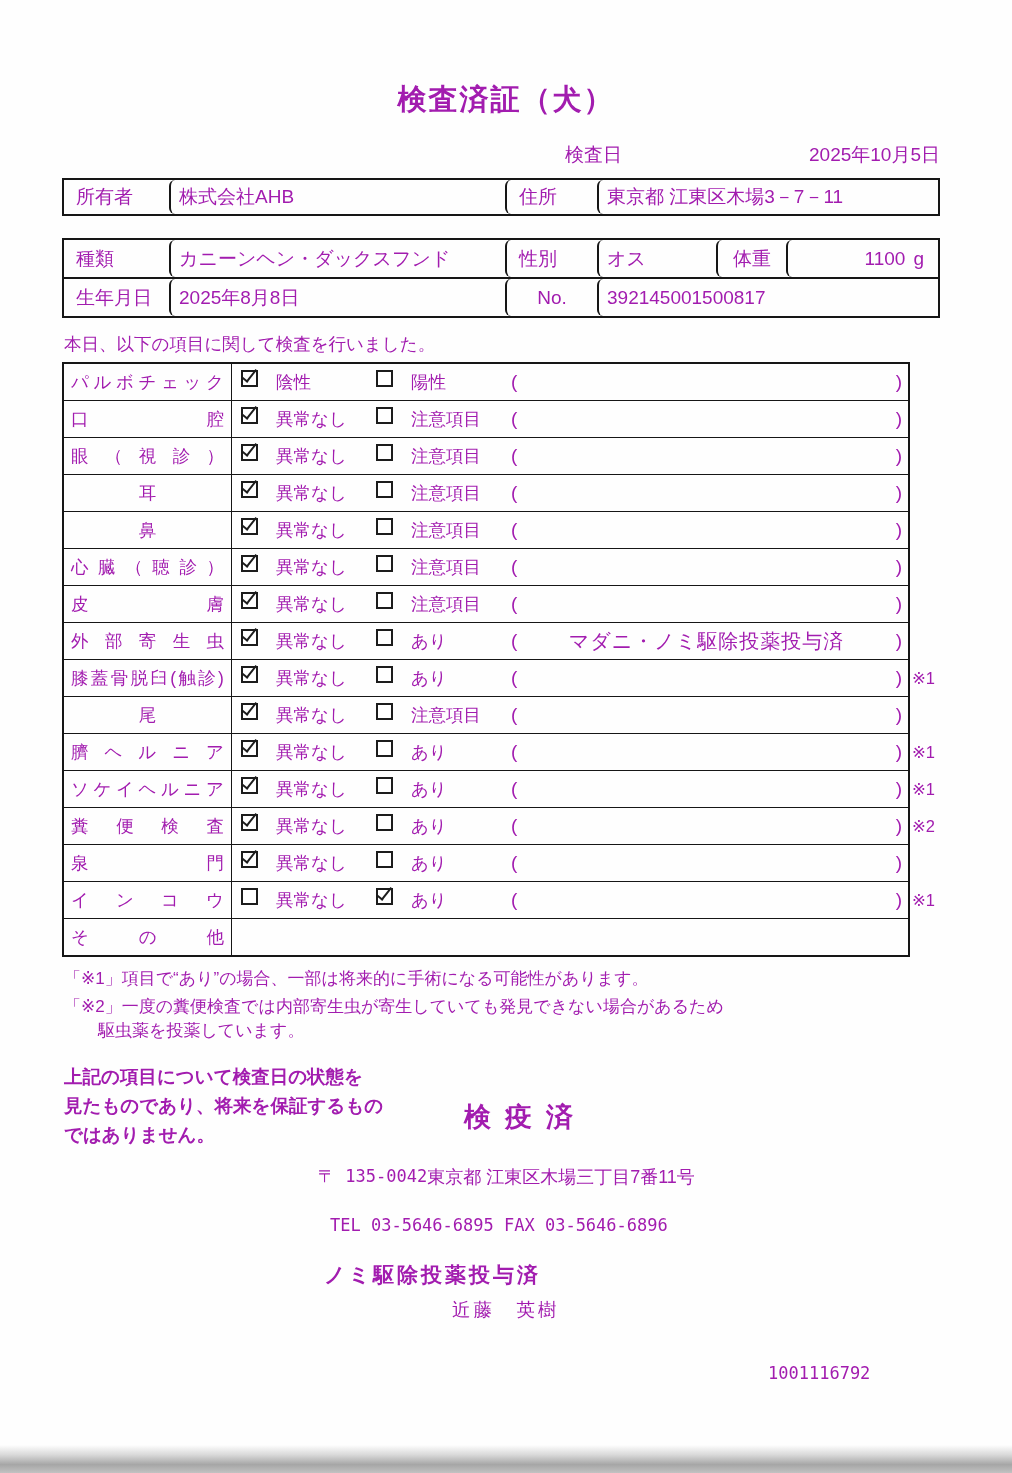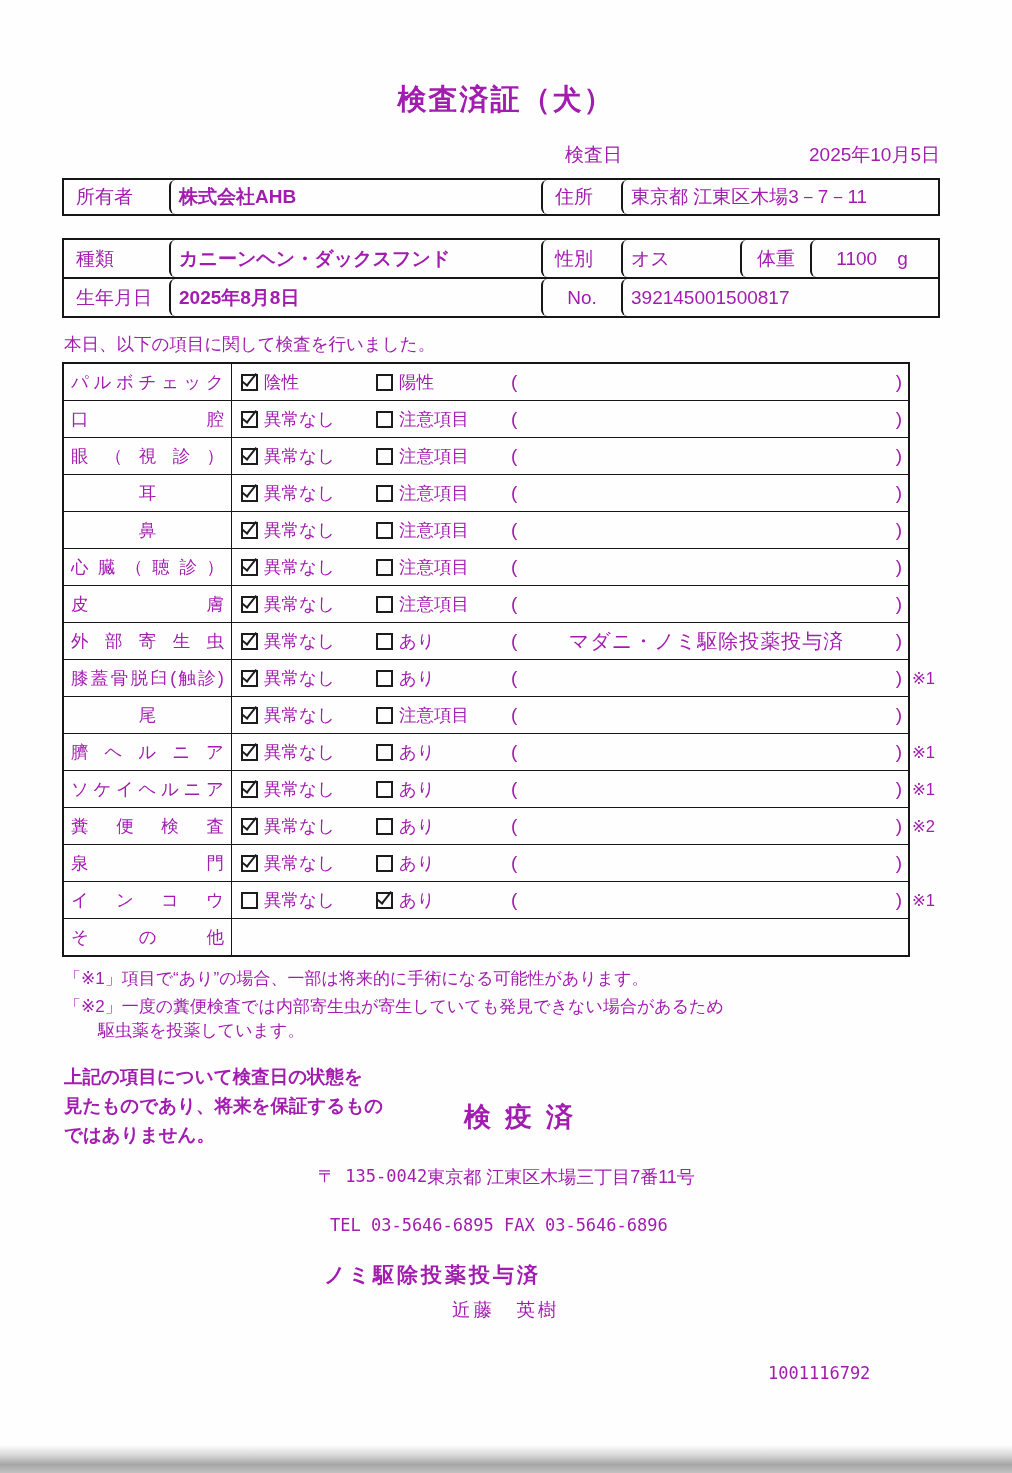--- a/index.html
+++ b/index.html
@@ -12,37 +12,37 @@
   
   .tbl{margin-left:62px;width:878px;border:2px solid #161616;box-sizing:border-box;}
   .tbl2{margin-top:22px;}
   .trow{display:flex;height:34px;}
   .tbl2 .trow{height:37px;}
   .trow + .trow{border-top:2px solid #161616;}
   .tcell{display:flex;align-items:center;box-sizing:border-box;padding:0 8px;font-size:19px;overflow:hidden;border-radius:6px;}
   .tcell + .tcell{border-left:2px solid #161616;}
   .lab{padding-left:12px;}
   .w105{width:105px;flex:none;}
-  .w336{width:372px;flex:none;font-weight:bold;}
-  .w84{width:80px;flex:none;}
+  .w336{width:336px;flex:none;}
+  .w84{width:92px;flex:none;}
   .w95{width:119px;flex:none;}
   .w57{width:70px;flex:none;justify-content:center;padding:0 2px;}
   .grow{flex:1;}
-  .weight-cell{justify-content:center;gap:20px;padding-right:14px;}
+  .weight-cell{justify-content:flex-end;gap:8px;padding-right:14px;}
   .intro{margin:14px 0 6px 64px;font-size:17.5px;}
   
   .check-wrap{margin-left:62px;width:848px;border:2.5px solid #161616;box-sizing:border-box;}
   .crow{display:flex;height:36px;position:relative;}
   .crow + .crow{border-top:1.5px solid #161616;}
   .c-label{width:168px;flex:none;border-right:1.5px solid #161616;box-sizing:border-box;
     padding:0 7px;font-size:17.5px;display:flex;align-items:center;justify-content:space-between;}
   .c-label span{display:inline-block;}
   .c-opts{flex:1;display:flex;align-items:center;padding-left:9px;}
   .crow.no-content .c-opts{visibility:hidden;}
-  .opt{display:flex;align-items:center;width:135px;flex:none;font-size:17.5px;}
+  .opt{display:flex;align-items:flex-start;width:135px;flex:none;font-size:17.5px;gap:12px;}
   .cb{width:13px;height:13px;border:2px solid #1c1c1c;margin-right:6px;position:relative;flex:none;background:#fff;box-sizing:content-box;}
   .cb.on::after{content:"";position:absolute;left:2px;top:-6px;width:6px;height:14px;
     border-right:2.4px solid #1c1c1c;border-bottom:2.4px solid #1c1c1c;transform:rotate(38deg);}
   .paren-area{flex:1;display:flex;align-items:center;font-size:19px;padding-right:6px;}
   .paren-text{flex:1;text-align:center;font-size:20px;letter-spacing:1px;}
   .row-note{position:absolute;right:-46px;top:0;height:100%;display:flex;align-items:center;font-size:16.5px;width:42px;}
   
   .fn{margin:10px 0 0 64px;font-size:17px;line-height:1.42;white-space:pre-line;}
   .bottom-row{display:flex;align-items:flex-start;margin:20px 0 0 64px;}
   .disclaimer{font-size:18.5px;line-height:1.55;white-space:pre-line;width:400px;font-weight:600;}

